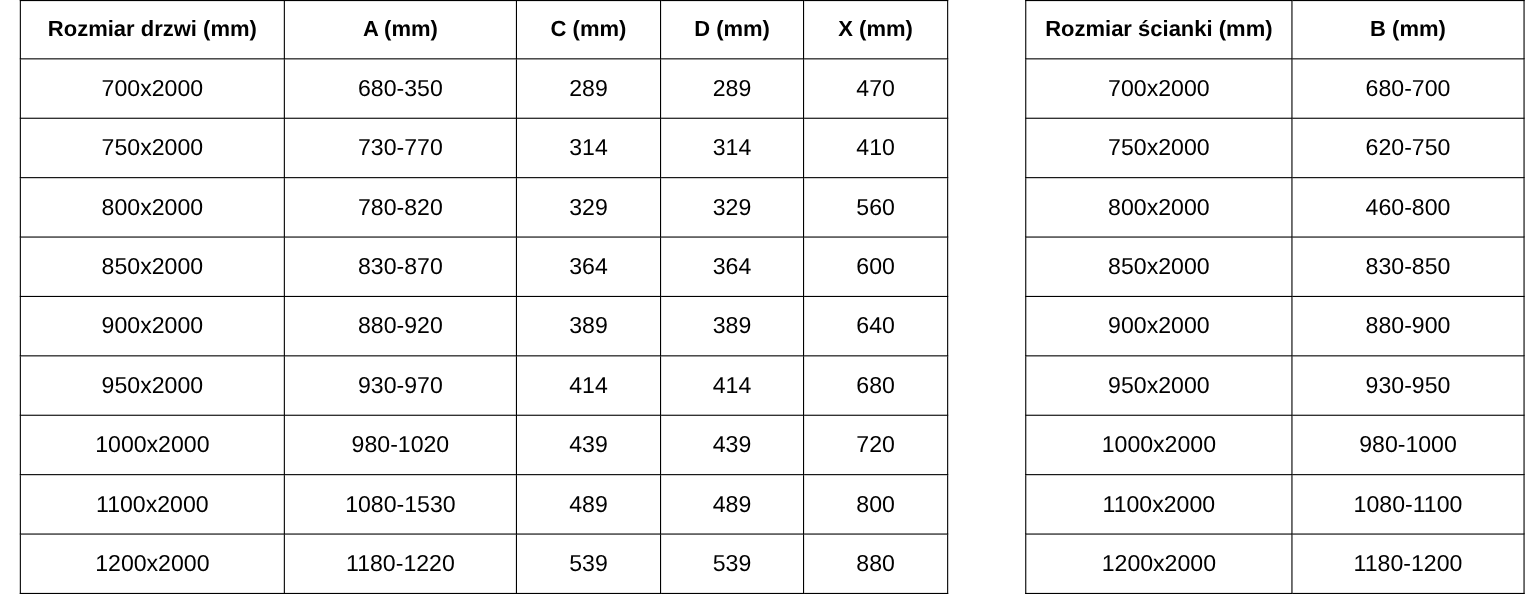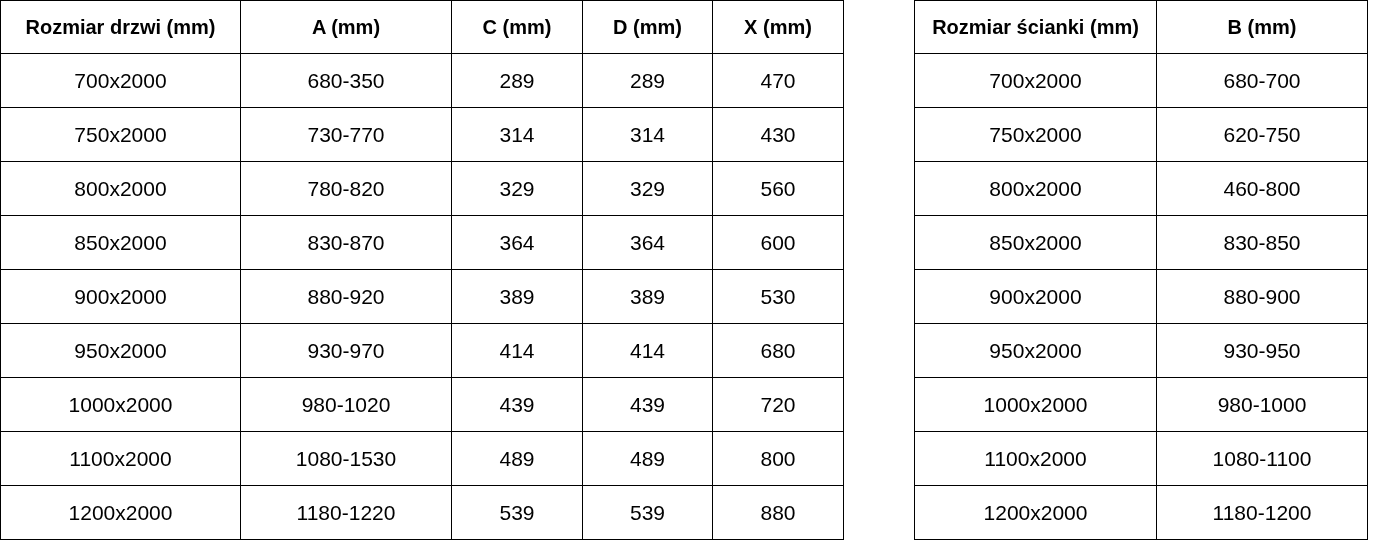--- a/index.html
+++ b/index.html
@@ -11,21 +11,21 @@
   body {
     width: 1390px;
     height: 541px;
     font-family: "Liberation Sans", sans-serif;
     color: #000000;
     overflow: hidden;
   }
   .tables-wrap {
     display: flex;
     align-items: flex-end;
-    padding-left: 0;
+    padding-left: 18px;
   }
   table {
     border-collapse: collapse;
     table-layout: fixed;
     background: #ffffff;
   }
   #door-table { width: 843px; }
   #wall-table { width: 453px; margin-left: 70px; }
   th, td {
     border: 1.5px solid #000000;
@@ -74,42 +74,42 @@
           <td>680-350</td>
           <td>289</td>
           <td>289</td>
           <td>470</td>
         </tr>
         <tr>
           <td>750x2000</td>
           <td>730-770</td>
           <td>314</td>
           <td>314</td>
-          <td>430</td>
+          <td>410</td>
         </tr>
         <tr>
           <td>800x2000</td>
           <td>780-820</td>
           <td>329</td>
           <td>329</td>
           <td>560</td>
         </tr>
         <tr>
           <td>850x2000</td>
           <td>830-870</td>
           <td>364</td>
           <td>364</td>
           <td>600</td>
         </tr>
         <tr>
           <td>900x2000</td>
           <td>880-920</td>
           <td>389</td>
           <td>389</td>
-          <td>530</td>
+          <td>640</td>
         </tr>
         <tr>
           <td>950x2000</td>
           <td>930-970</td>
           <td>414</td>
           <td>414</td>
           <td>680</td>
         </tr>
         <tr>
           <td>1000x2000</td>

